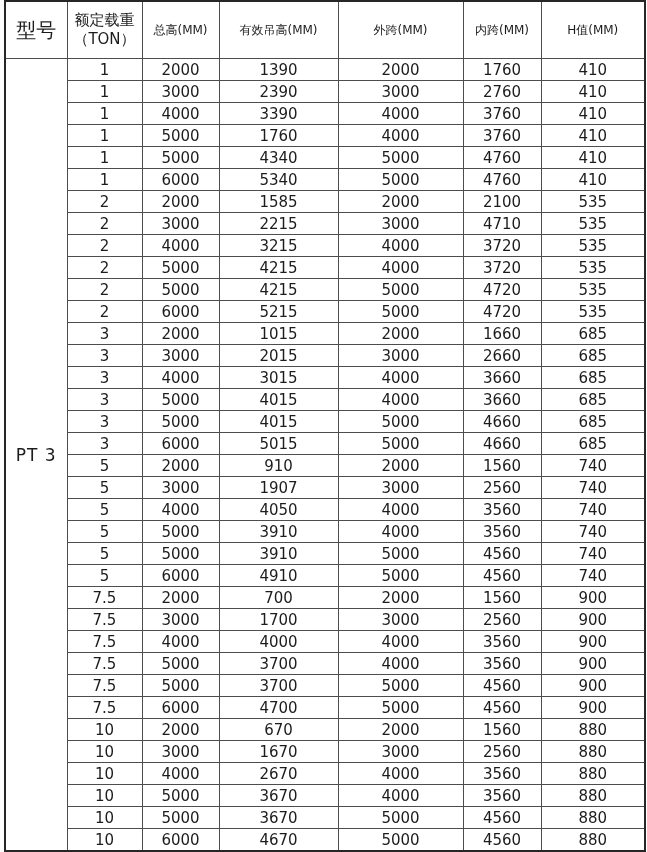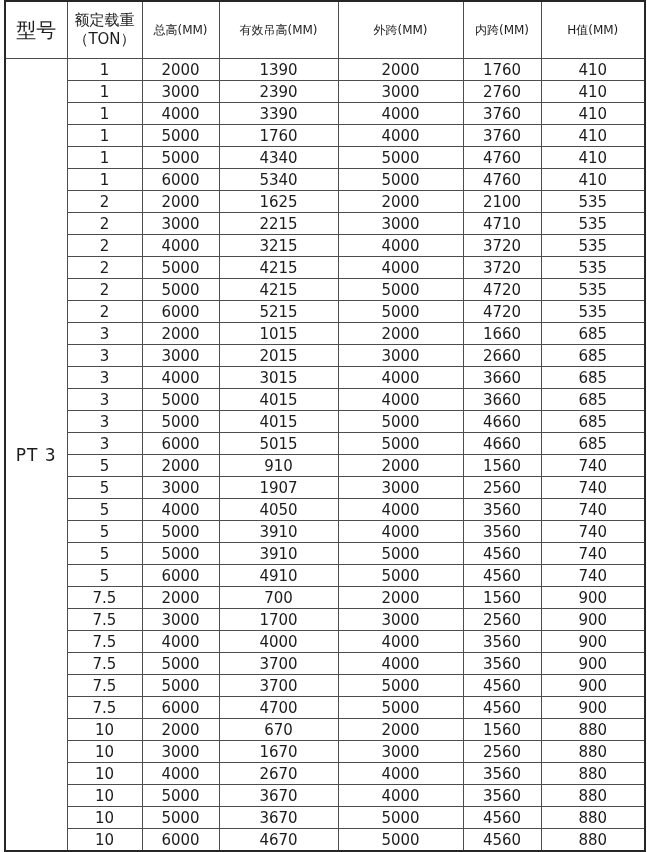--- a/index.html
+++ b/index.html
@@ -129,21 +129,21 @@
           <td>1</td>
           <td>6000</td>
           <td>5340</td>
           <td>5000</td>
           <td>4760</td>
           <td>410</td>
         </tr>
         <tr>
           <td>2</td>
           <td>2000</td>
-          <td>1625</td>
+          <td>1585</td>
           <td>2000</td>
           <td>2100</td>
           <td>535</td>
         </tr>
         <tr>
           <td>2</td>
           <td>3000</td>
           <td>2215</td>
           <td>3000</td>
           <td>4710</td>

